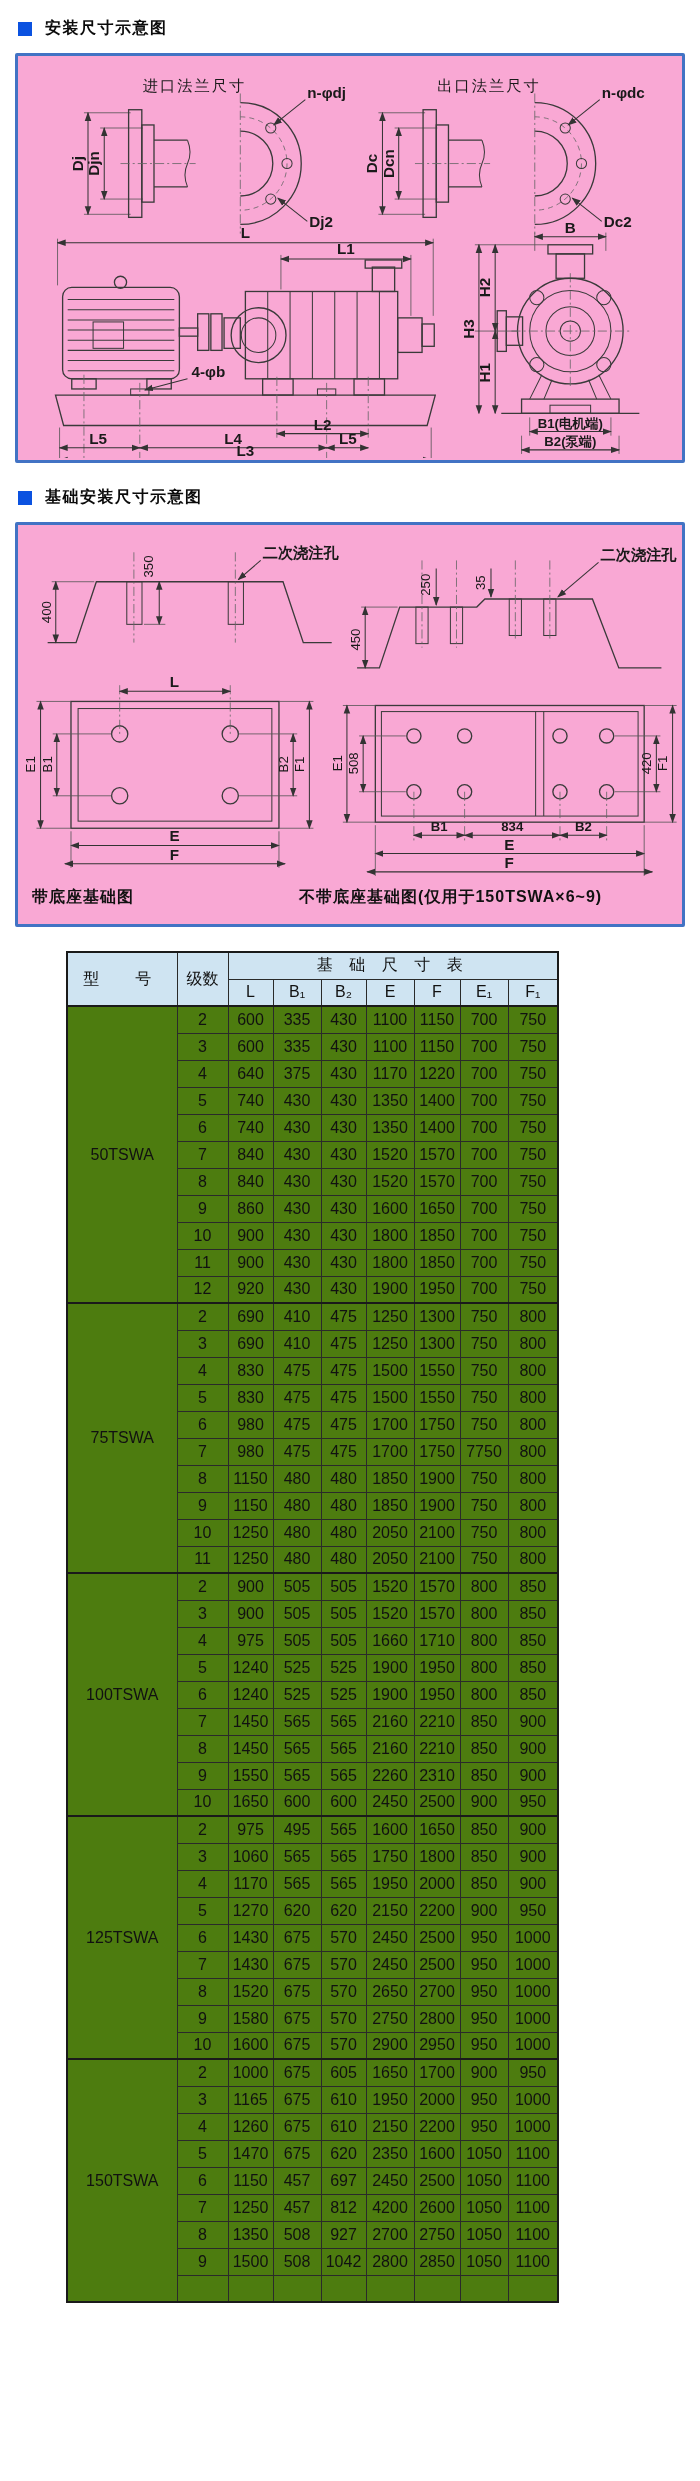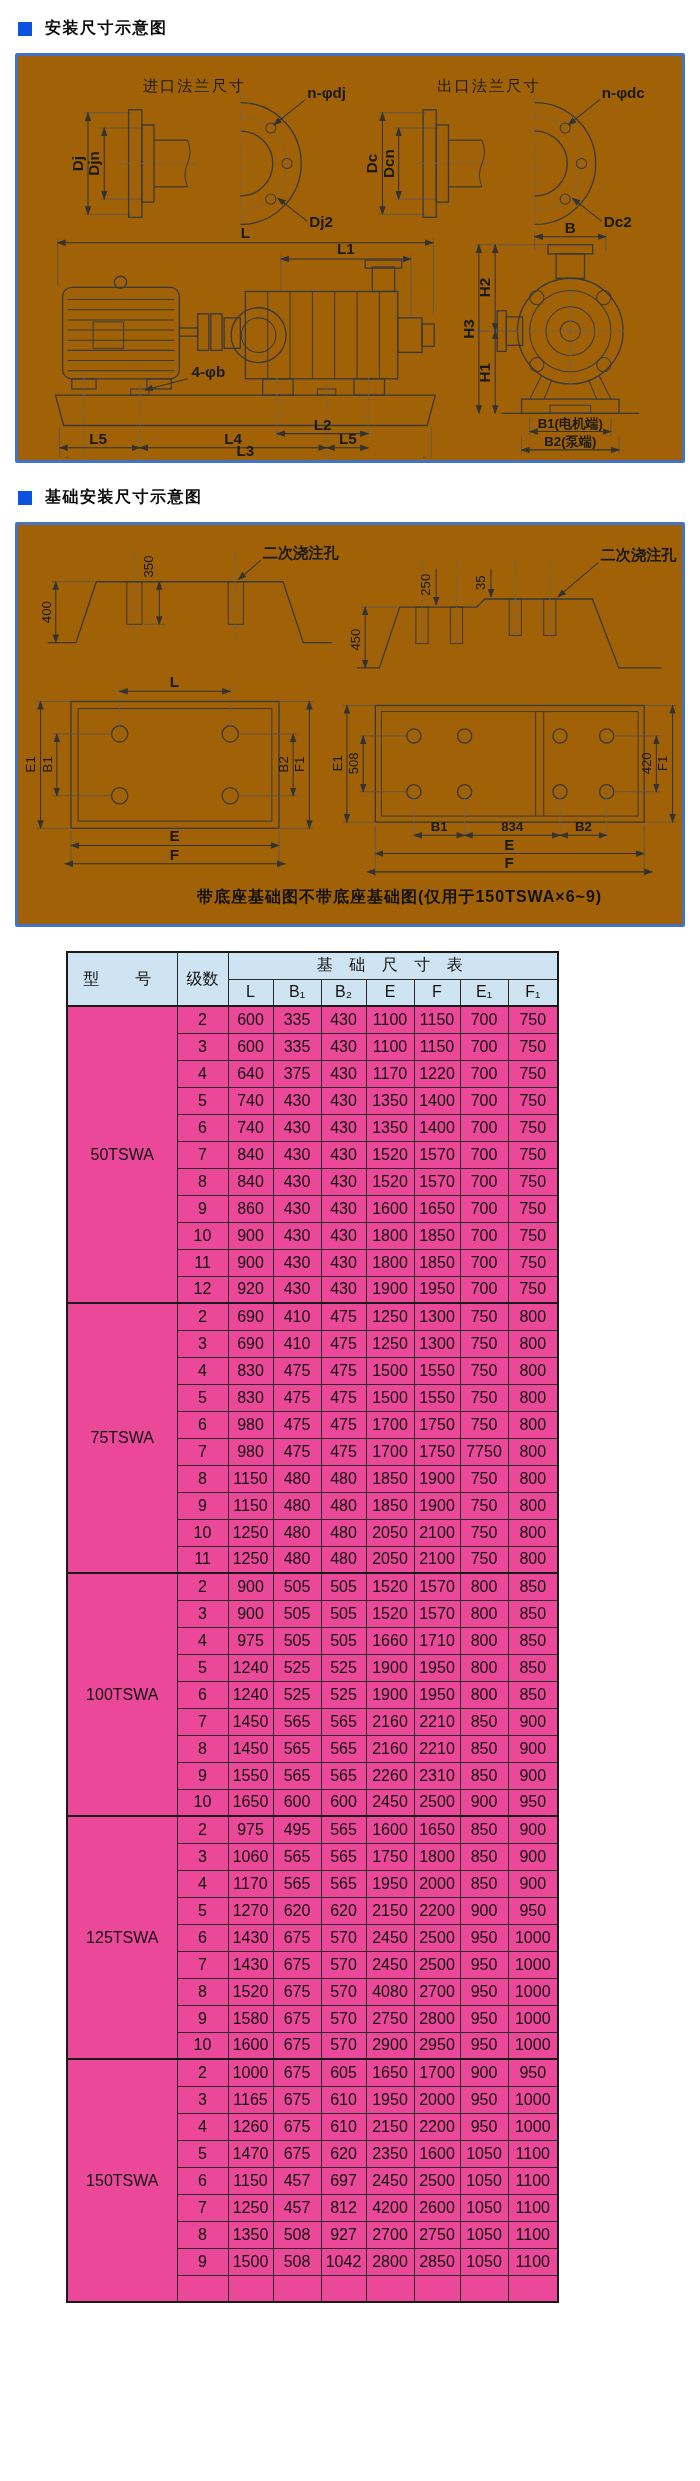--- a/index.html
+++ b/index.html
@@ -7,39 +7,39 @@
   body {
     width:700px; background:#ffffff; color:#111;
     font-family:"Liberation Sans","DejaVu Sans",sans-serif;
   }
   .page { padding:8px 0 18px 0; }
   .section-h { display:flex; align-items:center; gap:13px; margin:10px 0 6px 18px; }
   .bullet { width:14px; height:14px; background:#0b52e0; flex:0 0 auto; }
   .section-h h2 { font-size:16px; font-weight:bold; margin:0; letter-spacing:1.5px; color:#0a0a0a; }
   .dbox {
     border:3px solid #4273c4; border-radius:2px;
-    margin:14px 15px 24px 15px; background:#a16207; padding:6px 4px 2px 4px;
+    margin:14px 15px 24px 15px; background:#f9a8d4; padding:6px 4px 2px 4px;
   }
   svg { display:block; margin:0 auto; }
   svg text { font-family:"Liberation Sans","DejaVu Sans",sans-serif; fill:#1a1a1a; }
   .thin { stroke:#3a3a3a; stroke-width:1.3; fill:none; }
   .thin2 { stroke:#3a3a3a; stroke-width:1; fill:none; }
   .dim { stroke:#333; stroke-width:1; fill:none; }
   .ext { stroke:#555; stroke-width:0.8; fill:none; }
   .cl { stroke:#666; stroke-width:0.8; fill:none; stroke-dasharray:9 3 2 3; }
   .dsh { stroke:#666; stroke-width:0.8; fill:none; stroke-dasharray:5 4; }
   .lbl { font-size:13px; }
   .lbl-b { font-size:15px; font-weight:bold; }
   .title-t { font-size:15px; letter-spacing:2px; }
   .captions { display:flex; margin:6px 10px 14px 10px; font-size:16px; font-weight:bold; letter-spacing:1px; }
-  .captions span:first-child { flex:0 0 42%; text-align:right; }
+  .captions span:first-child { flex:0 0 42%; text-align:left; }
   .captions span:last-child { flex:1; text-align:left; }
   table.found {
     border-collapse:collapse; margin:16px 0 10px 66px;
-    border:2.5px solid #1a1a1a; background:#ec4899;
+    border:2.5px solid #1a1a1a; background:#4d7c0f;
   }
   table.found th, table.found td {
     border:1px solid #2a2a2a; text-align:center; vertical-align:middle;
     padding:0 2px; height:27px; font-size:16px;
   }
   table.found thead th { background:#cfe4f2; font-weight:normal; }
   th.group-head { font-size:16px; letter-spacing:6px; height:34px; }
   th.model-head { font-size:16px; letter-spacing:10px; width:110px; }
   th.stages-head { font-size:16px; width:51px; }
   th.col-letter { font-size:17px; }
@@ -744,21 +744,21 @@
           <td>2450</td>
           <td>2500</td>
           <td>950</td>
           <td>1000</td>
         </tr>
         <tr>
           <td>8</td>
           <td>1520</td>
           <td>675</td>
           <td>570</td>
-          <td>4080</td>
+          <td>2650</td>
           <td>2700</td>
           <td>950</td>
           <td>1000</td>
         </tr>
         <tr>
           <td>9</td>
           <td>1580</td>
           <td>675</td>
           <td>570</td>
           <td>2750</td>

